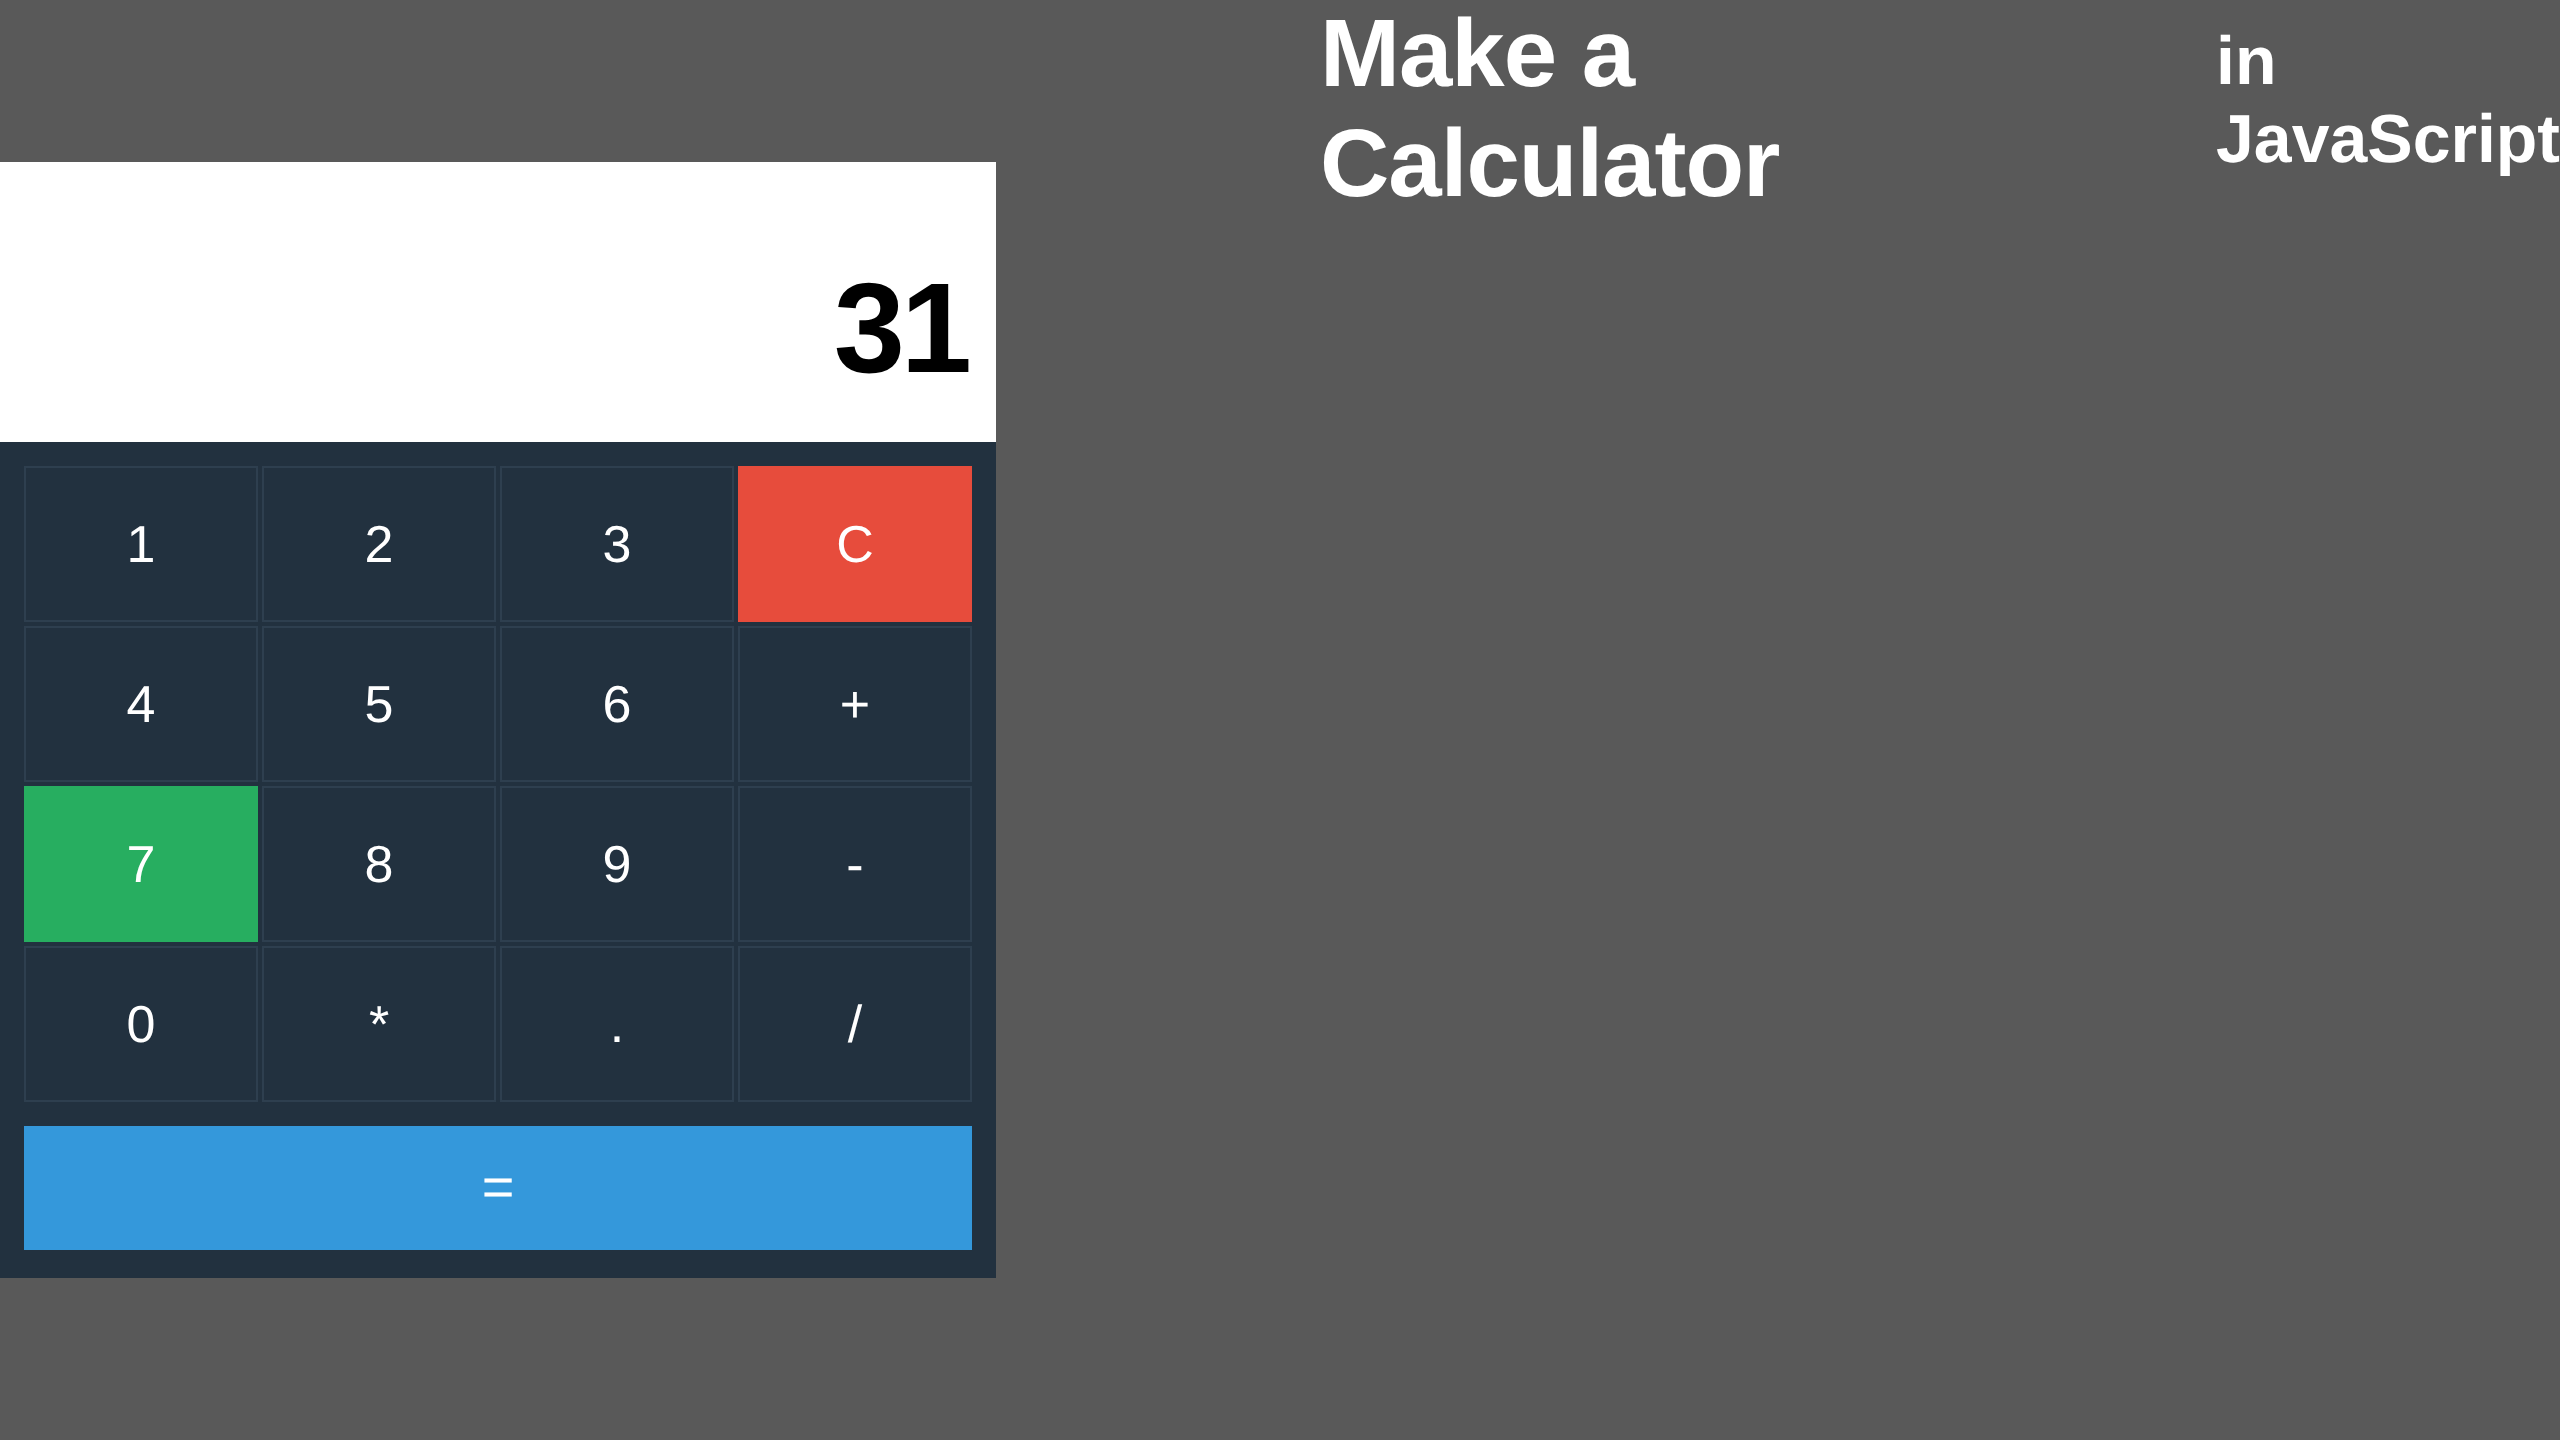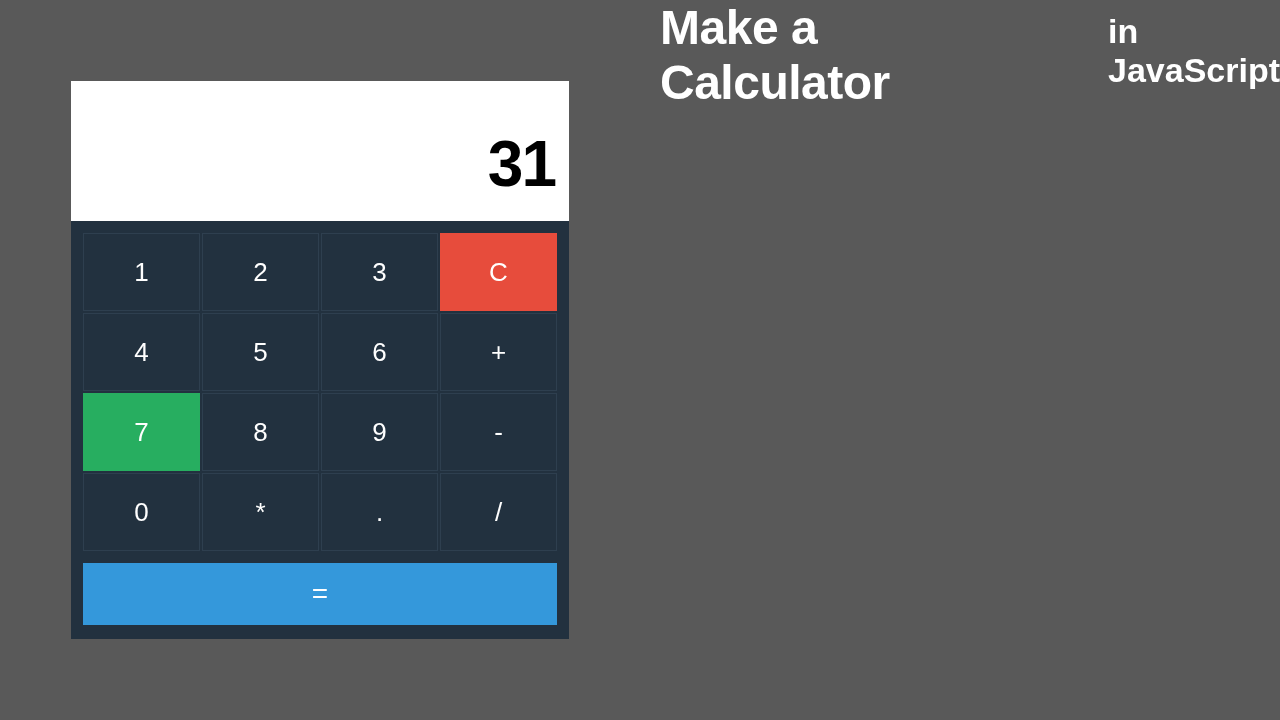--- a/index.html
+++ b/index.html
@@ -10,21 +10,21 @@
     display: flex;
     align-items: center;
     font-family: Arial, Helvetica, sans-serif;
     overflow: hidden;
   }
   .left {
     width: 50%;
     height: 100%;
     display: flex;
     align-items: center;
-    justify-content: center;
+    justify-content: flex-start;
   }
   .right {
     width: 50%;
     height: 100%;
     display: flex;
     flex-direction: row;
     align-items: flex-start;
     justify-content: center;
     padding-left: 20px;
   }

